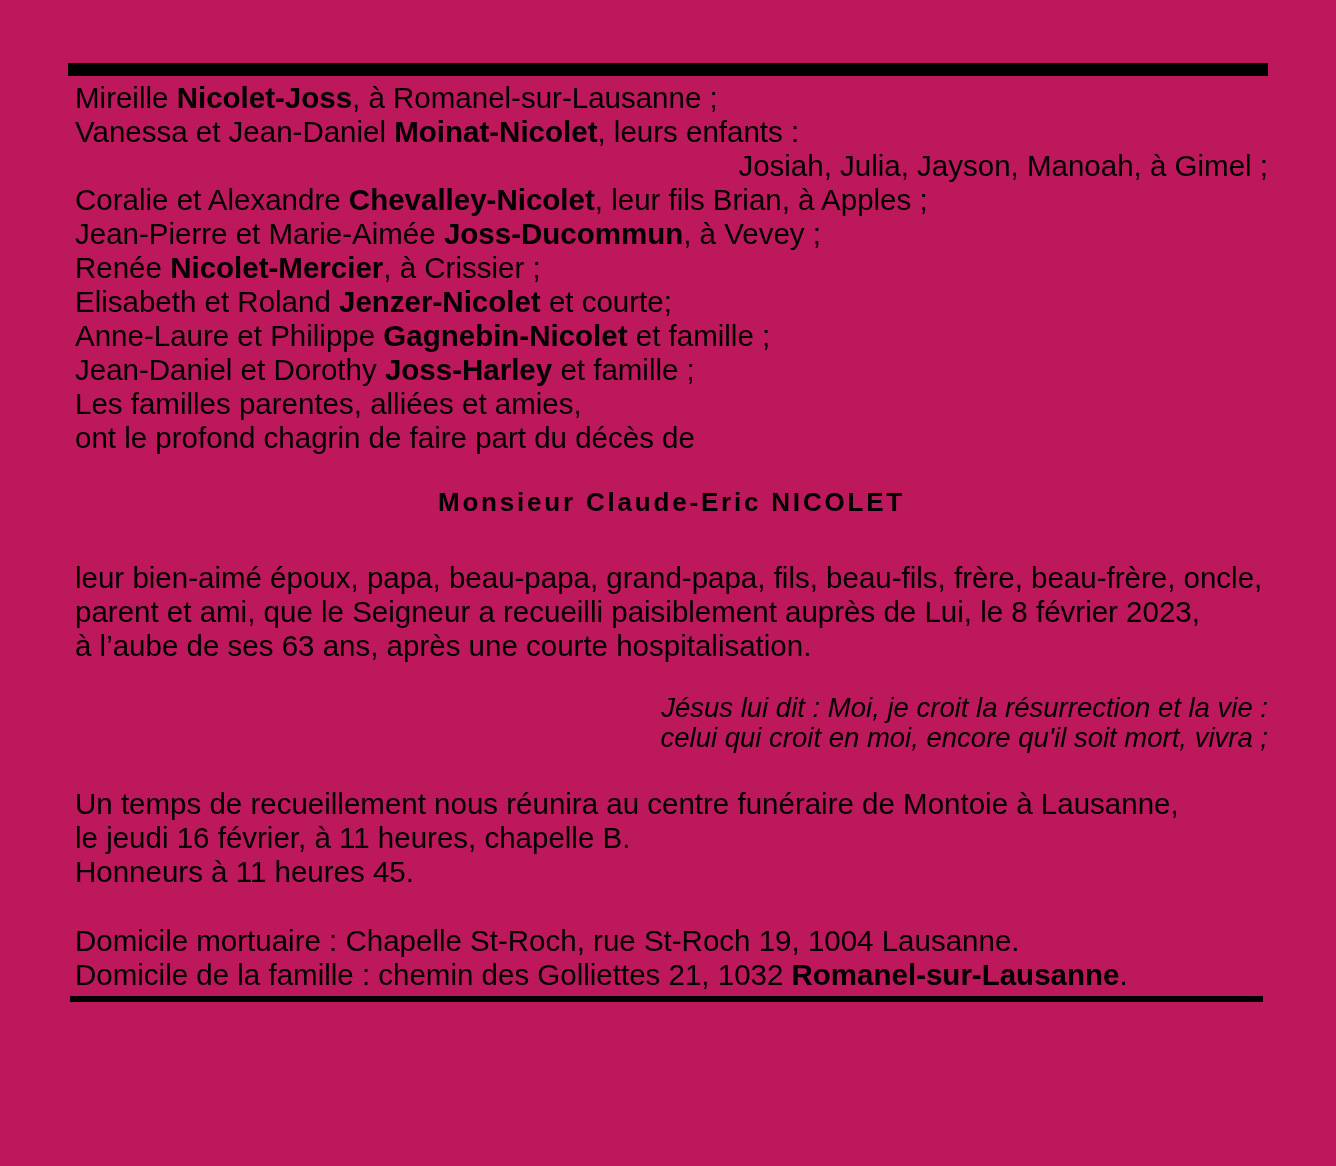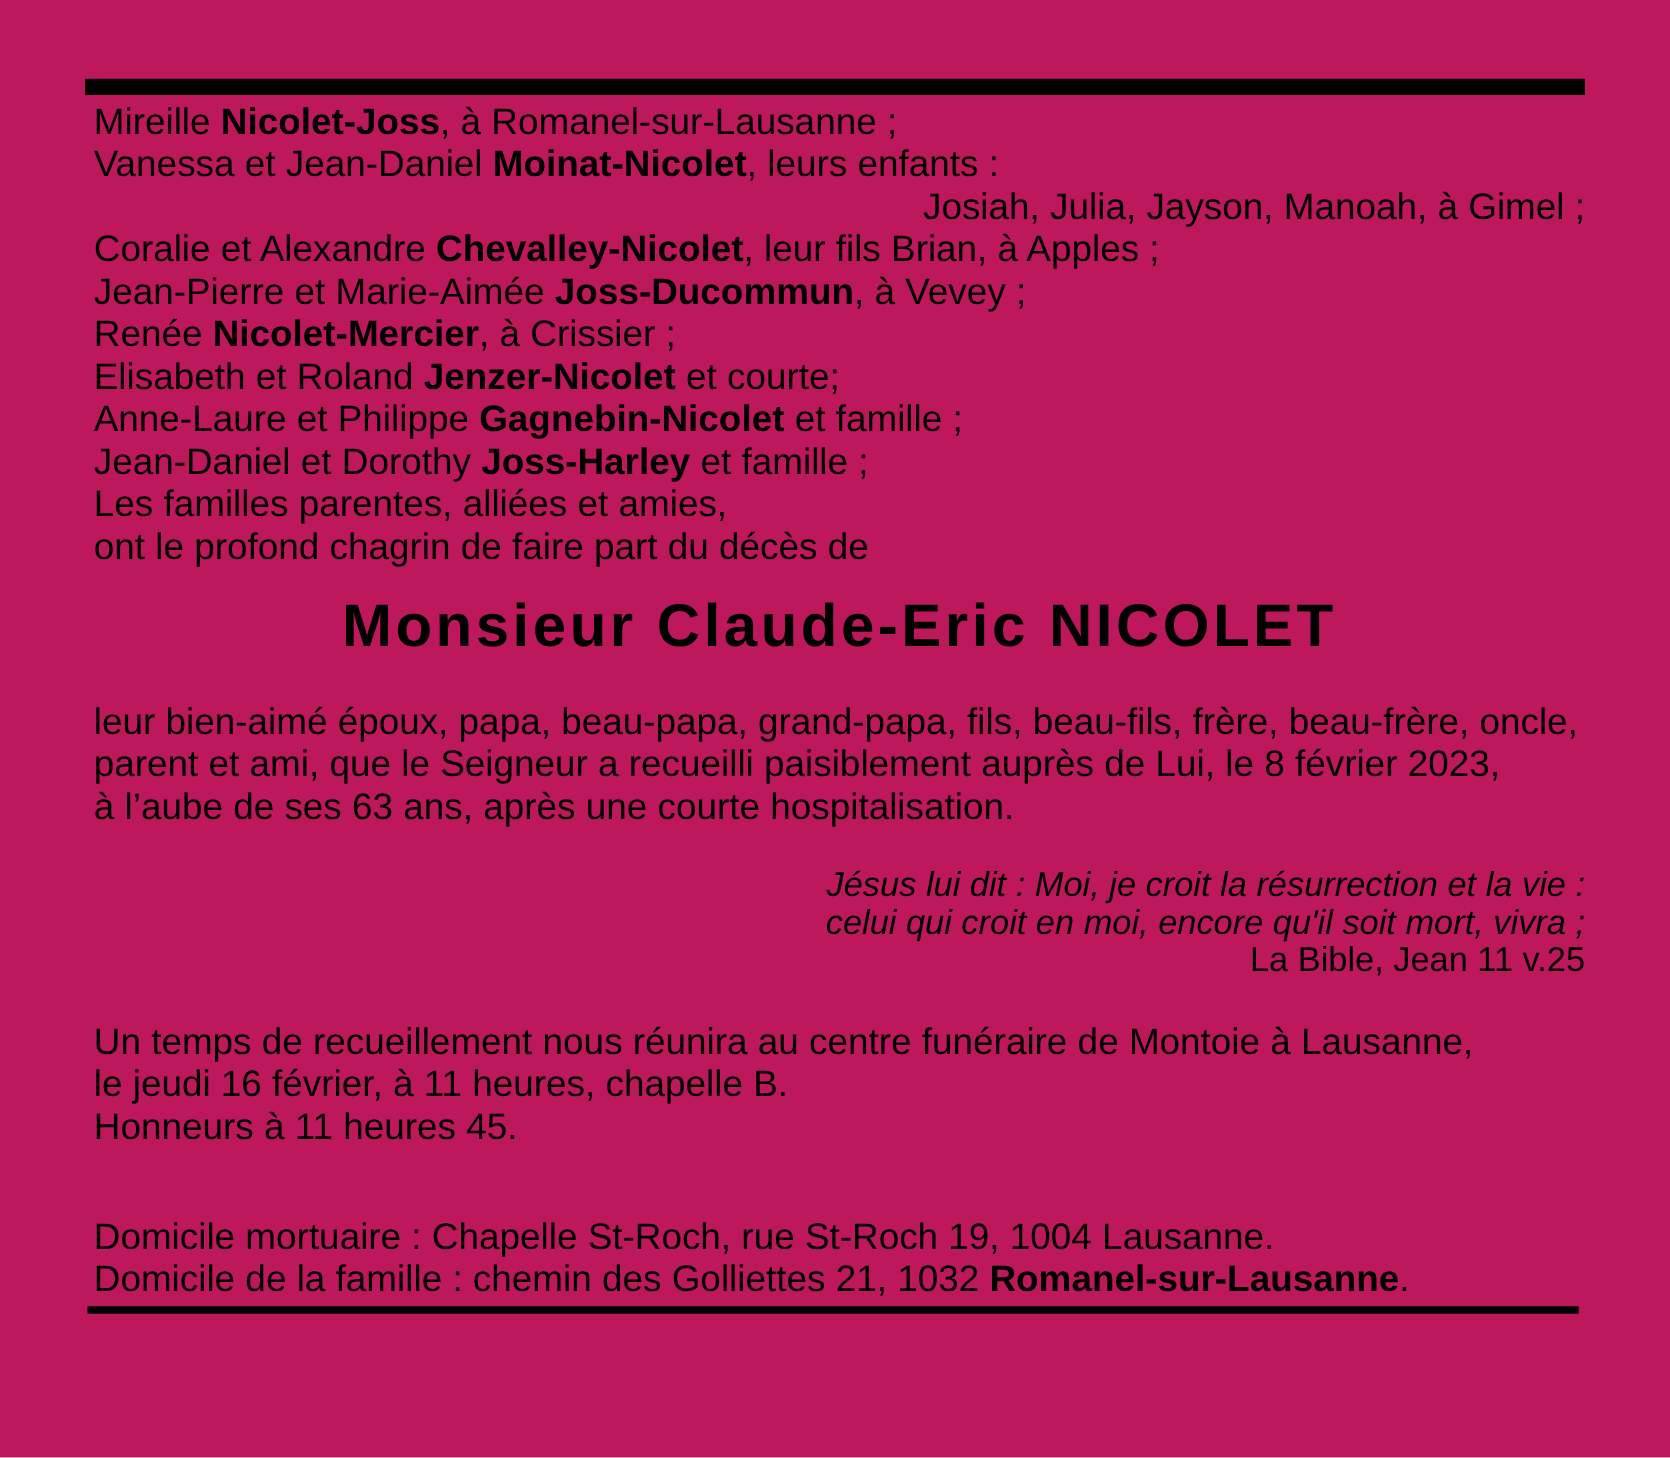--- a/index.html
+++ b/index.html
@@ -39,42 +39,42 @@
     line-height: 34px;
   }
   .content .line { white-space: pre; }
   .content .line.indent { padding-left: 41px; text-align: right; }
   .b { font-weight: bold; }
 
   .family-block { margin-top: 5px; }
 
   .deceased-title {
     margin: 24px 0 0 0;
-    font-size: 48px;
+    font-size: 26px;
     line-height: 46px;
     font-weight: bold;
     letter-spacing: 2.8px;
     text-align: center;
     white-space: pre;
   }
 
   .tribute-block { margin-top: 36px; }
 
   .quote-block {
     margin-top: 30px;
     font-size: 27.5px;
     line-height: 30px;
     text-align: right;
   }
   .quote-lines .line { font-style: italic; }
   .quote-attribution { font-style: normal; }
 
   .ceremony-block { margin-top: 34px; }
 
-  .address-block { margin-top: 54px; }
+  .address-block { margin-top: 35px; }
 </style>
 </head>
 <body>
 
 <div class="page">
 
   <div class="rule-top"></div>
 
   <div class="content">
 
@@ -98,21 +98,20 @@
         <div class="line"><span>leur bien-aimé époux, papa, beau-papa, grand-papa, fils, beau-fils, frère, beau-frère, oncle,</span></div>
         <div class="line"><span>parent et ami, que le Seigneur a recueilli paisiblement auprès de Lui, le 8 février 2023,</span></div>
         <div class="line"><span>à l’aube de ses 63 ans, après une courte hospitalisation.</span></div>
       </div>
 
     <div class="quote-block">
       <div class="quote-lines">
           <div class="line"><span>Jésus lui dit : Moi, je croit la résurrection et la vie :</span></div>
           <div class="line"><span>celui qui croit en moi, encore qu'il soit mort, vivra ;</span></div>
         </div>
-      <div class="quote-attribution line">La Bible, Jean 11 v.25</div>
     </div>
 
     <div class="ceremony-block">
         <div class="line"><span>Un temps de recueillement nous réunira au centre funéraire de Montoie à Lausanne,</span></div>
         <div class="line"><span>le jeudi 16 février, à 11 heures, chapelle B.</span></div>
         <div class="line"><span>Honneurs à 11 heures 45.</span></div>
       </div>
 
     <div class="address-block">
         <div class="line"><span>Domicile mortuaire : Chapelle St-Roch, rue St-Roch 19, 1004 Lausanne.</span></div>

